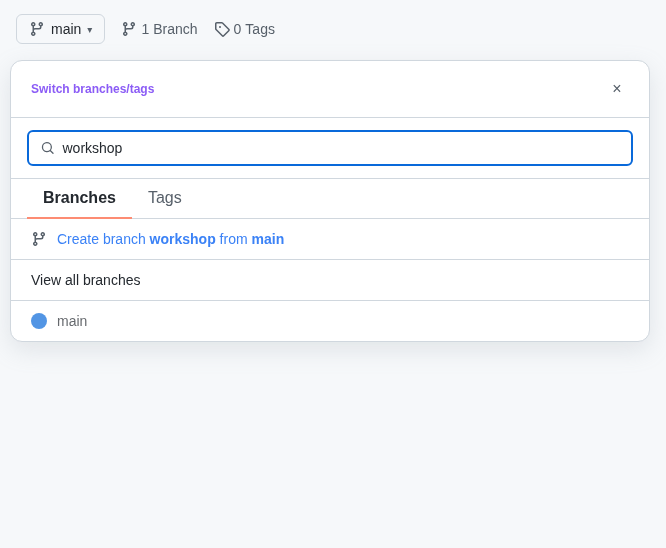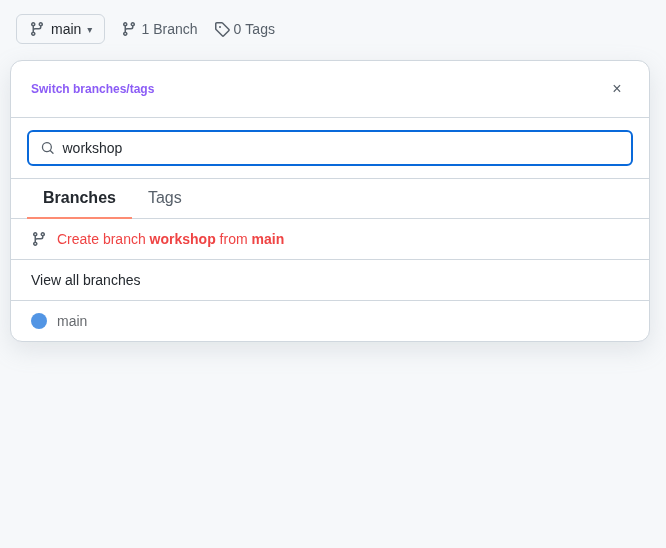--- a/index.html
+++ b/index.html
@@ -149,21 +149,21 @@
       gap: 10px;
       padding: 12px 20px;
       font-size: 14px;
       color: #24292f;
       border-bottom: 1px solid #d0d7de;
       cursor: pointer;
     }
 
     .create-branch-text {
       font-size: 14px;
-      color: #ef4444;
+      color: #3b82f6;
     }
 
     .create-branch-text strong {
       font-weight: 600;
     }
 
     .view-all-item {
       display: flex;
       padding: 12px 20px;
       font-size: 14px;

